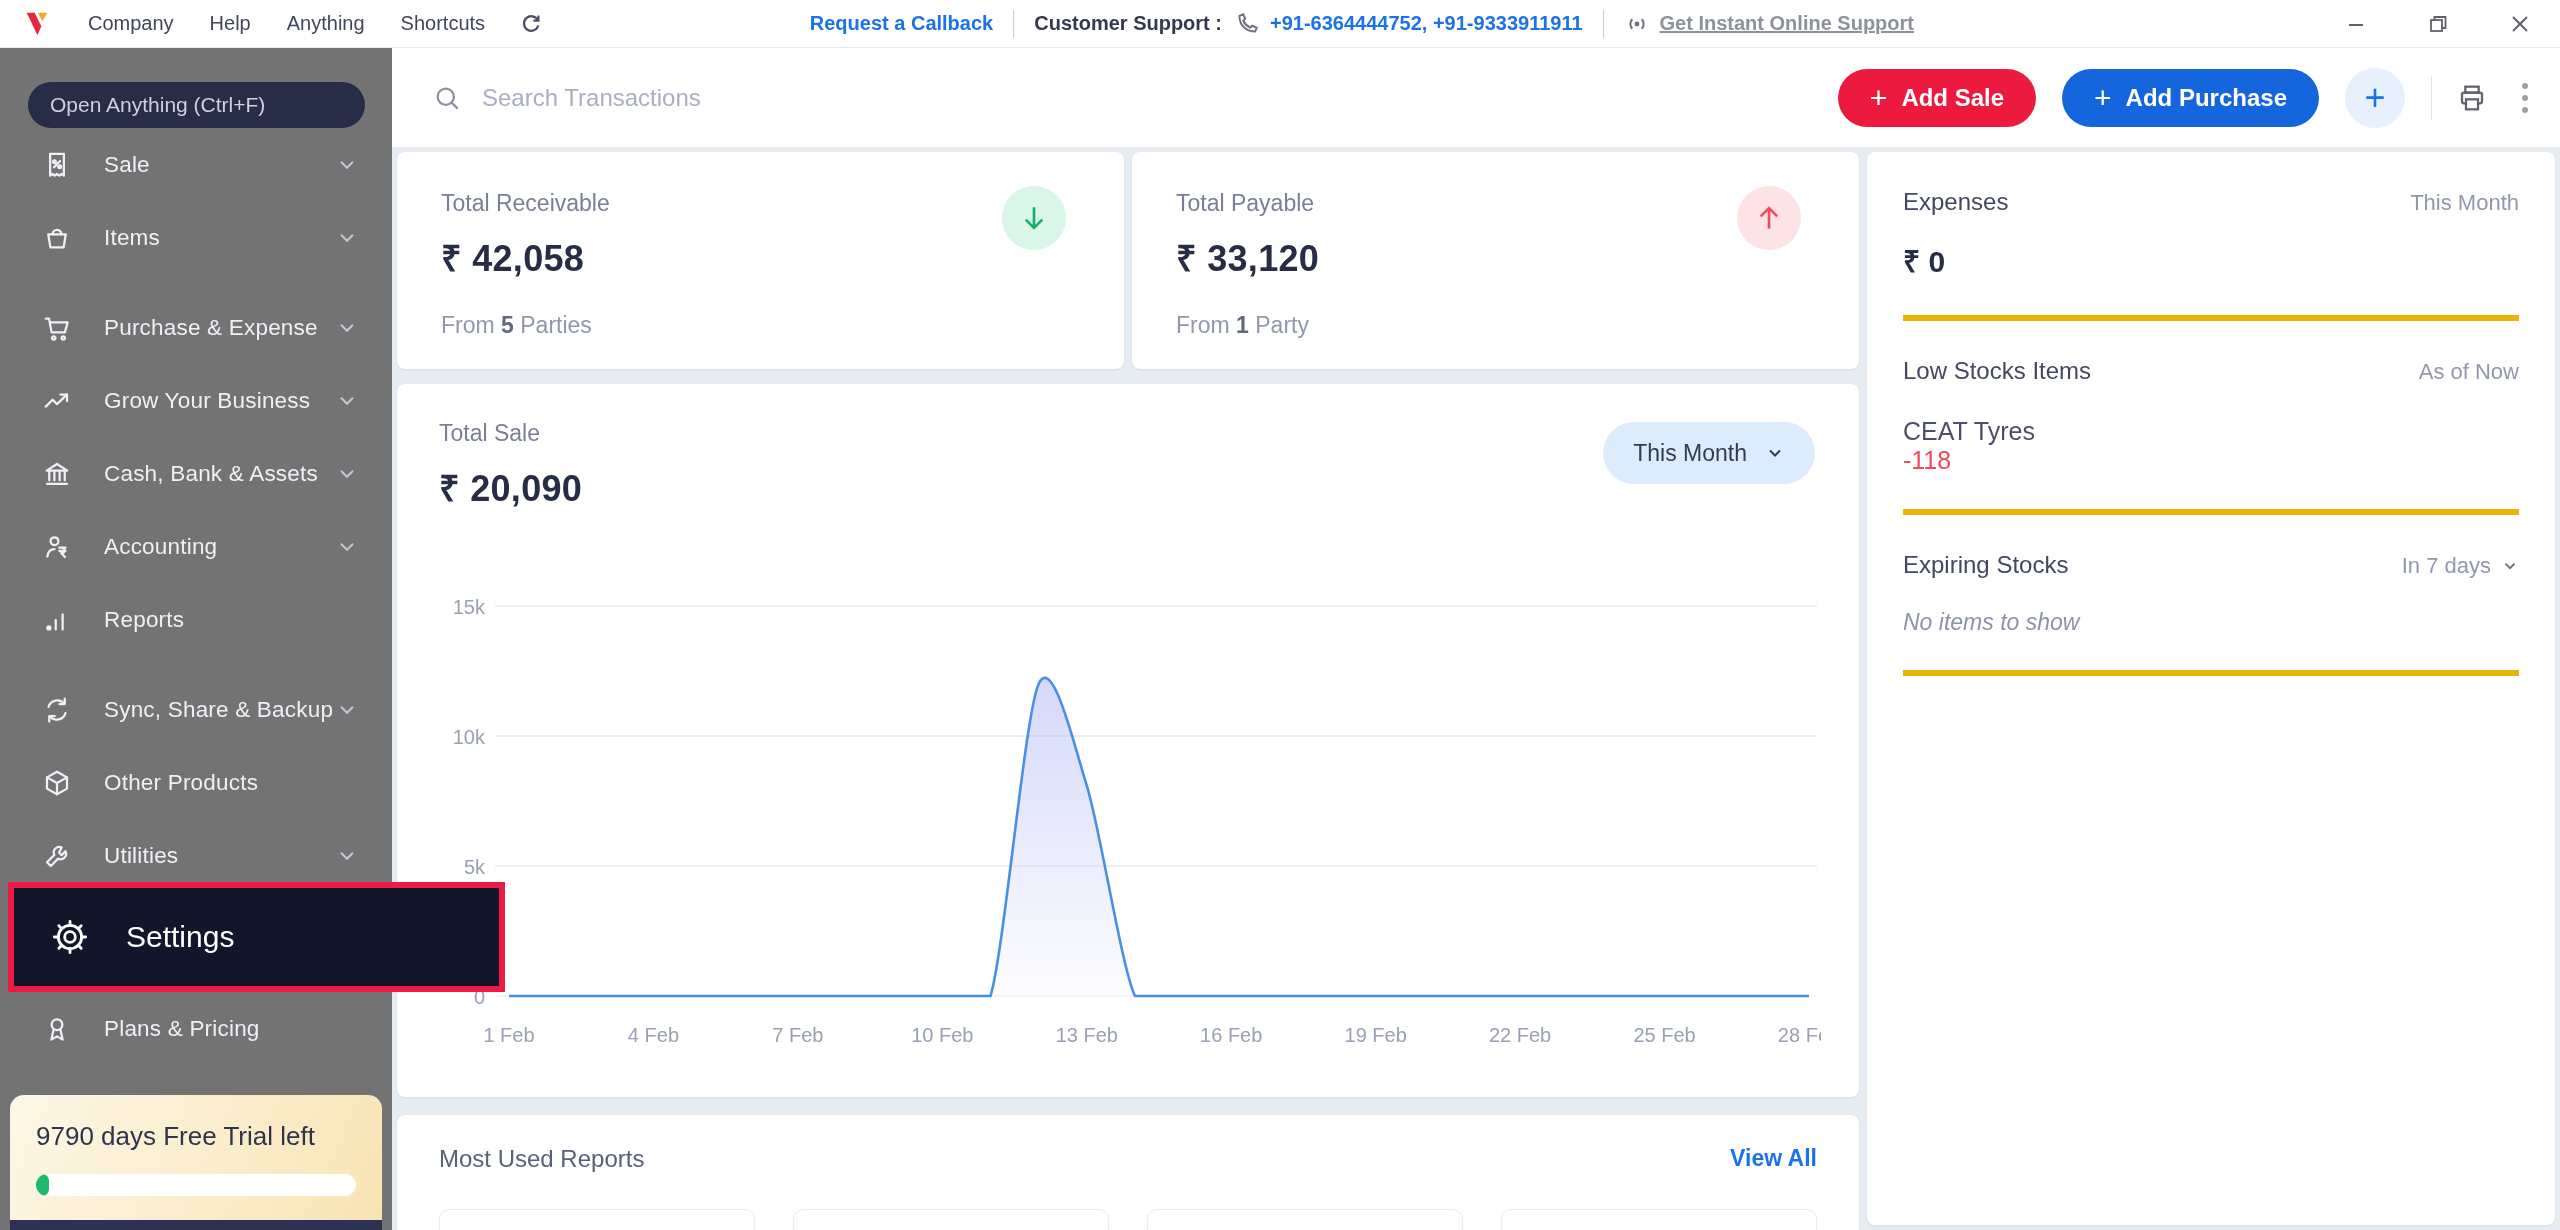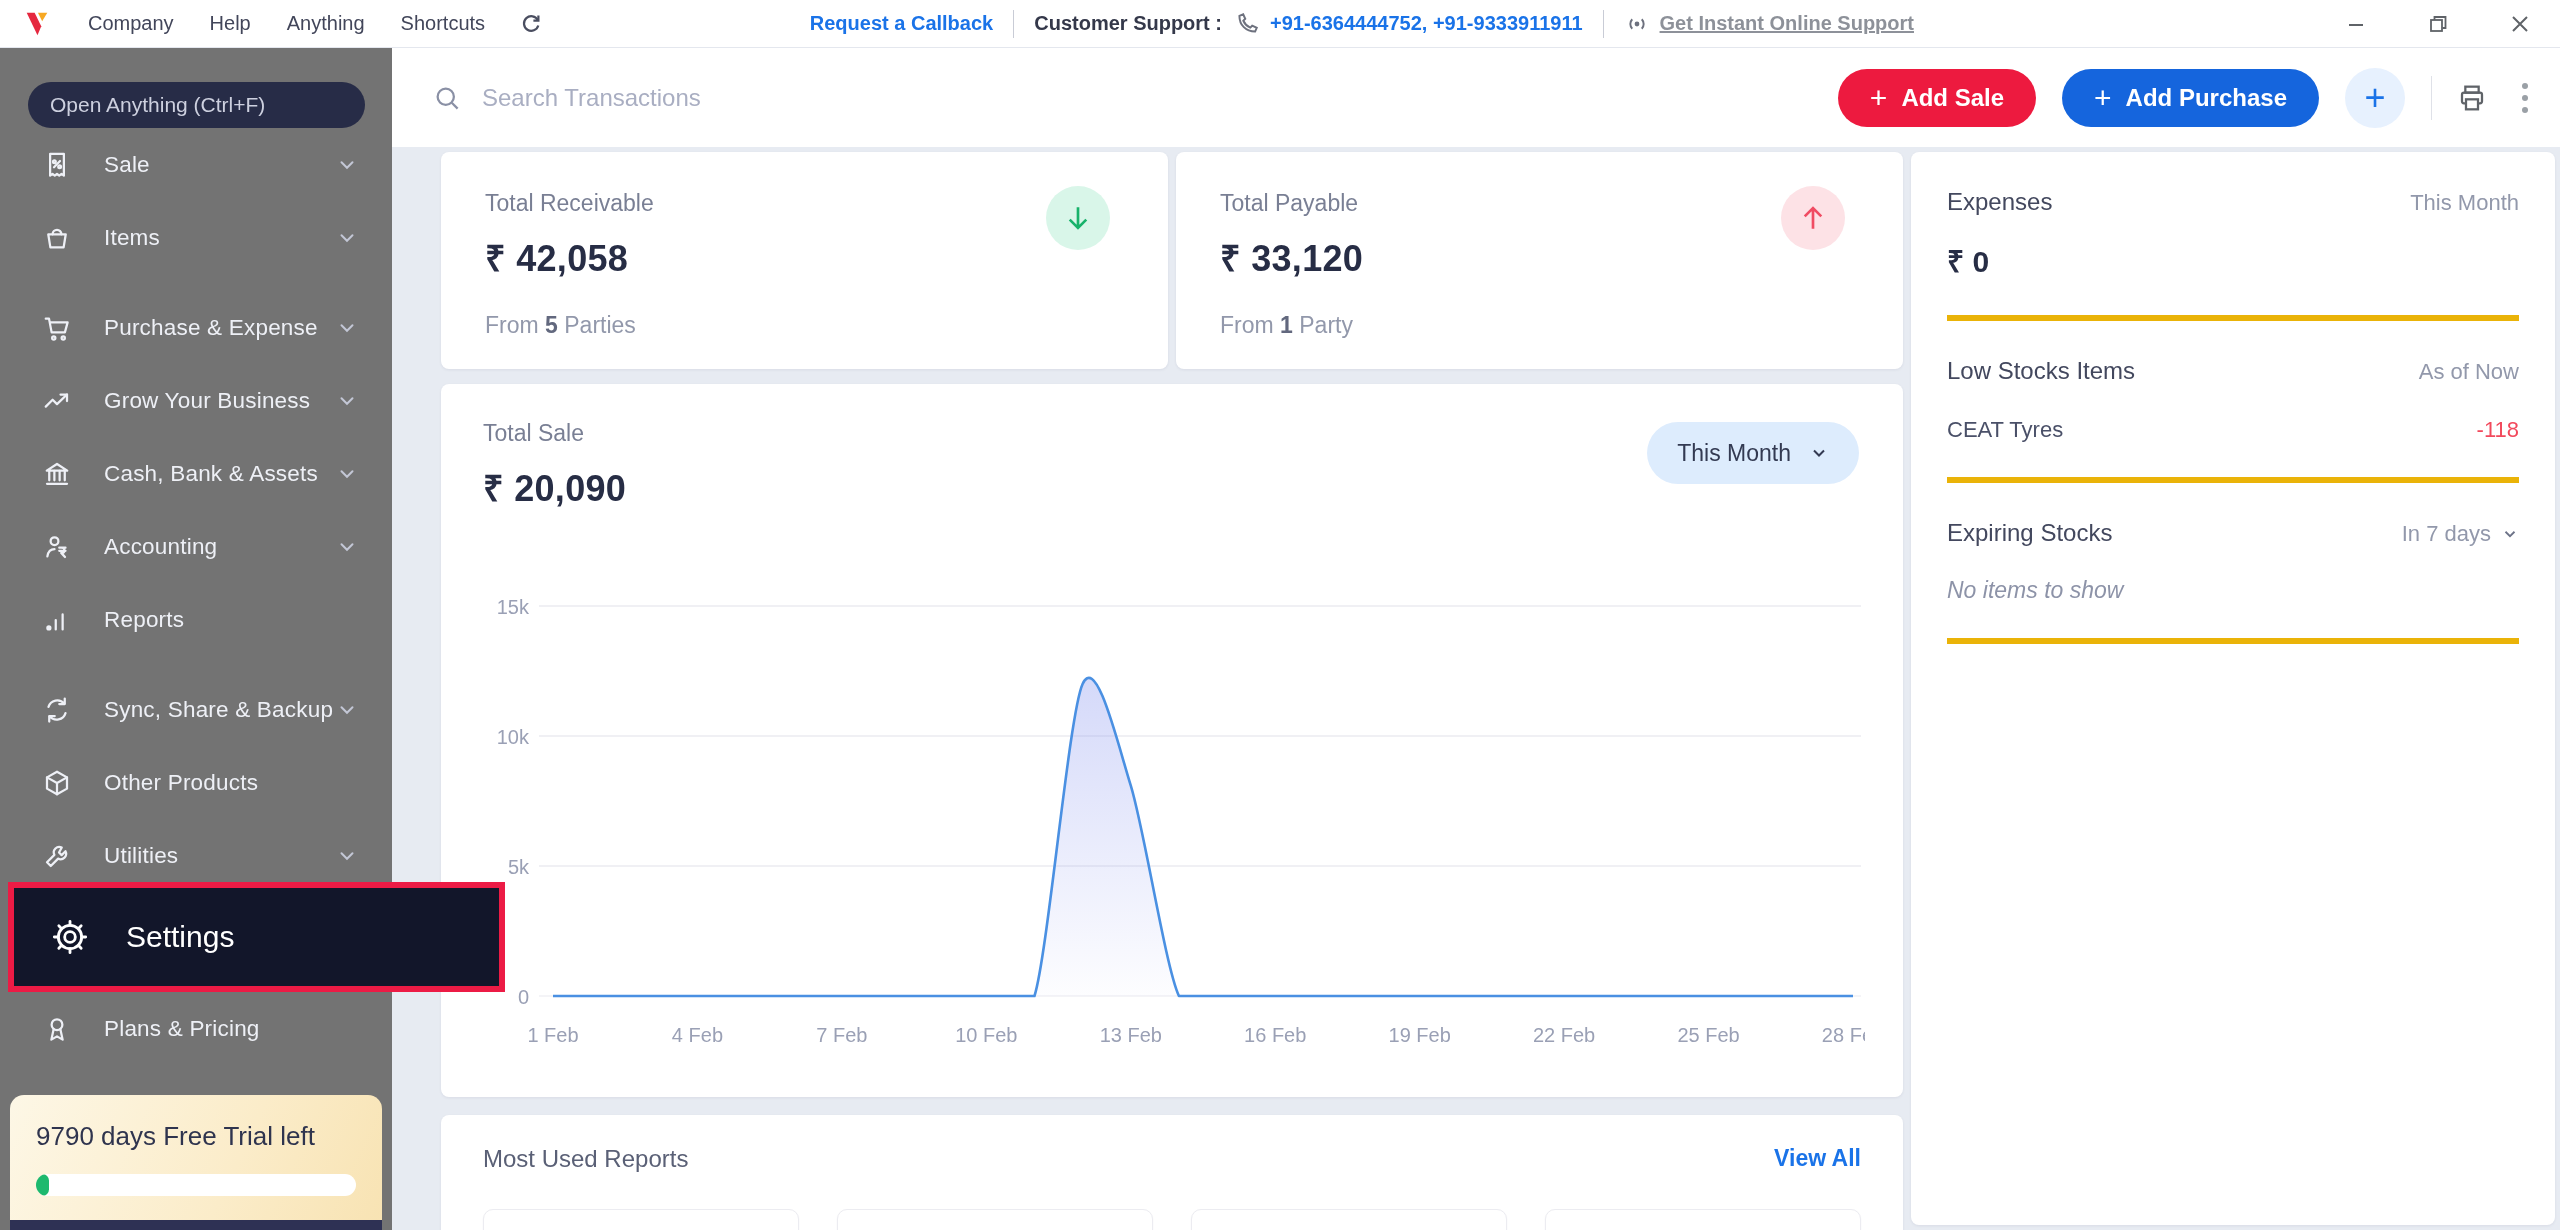--- a/index.html
+++ b/index.html
@@ -63,21 +63,21 @@
   .btn .plus { font-size:30px; font-weight:400; margin-right:14px; line-height:1; }
   .btn-sale { margin-left:auto; background:#ed1a3f; }
   .btn-purchase { margin-left:26px; background:#1565dd; }
   .plus-circle { margin-left:26px; width:60px; height:60px; border-radius:50%; background:#e7f1fe;
     color:#1a73e8; font-size:36px; display:flex; align-items:center; justify-content:center; cursor:pointer; }
   .hdr-divider { width:1px; height:44px; background:#dfe1e8; margin-left:26px; }
   .printer { margin-left:24px; display:flex; color:#5f6368; cursor:pointer; }
   .kebab { margin-left:30px; display:flex; flex-direction:column; gap:6px; cursor:pointer; padding:4px; }
   .kebab i { width:6px; height:6px; border-radius:50%; background:#9aa0a6; }
 
-  .content { flex:1; display:flex; gap:8px; padding:5px; overflow:hidden;margin-left:44px; }
+  .content { flex:1; display:flex; gap:8px; padding:5px; overflow:hidden; }
   .col-left { width:1462px; flex:0 0 auto; display:flex; flex-direction:column; }
   .card { background:#fff; border-radius:8px; box-shadow:0 1px 3px rgba(25,35,70,.07); }
 
   .row-cards { display:flex; gap:8px; height:217px; flex:0 0 auto; }
   .sum-card { flex:1; position:relative; padding:38px 44px; }
   .sum-label { font-size:23px; color:#797f94; }
   .sum-amount { margin-top:16px; font-size:36px; font-weight:700; color:#272d45; letter-spacing:.3px; }
   .sum-sub { position:absolute; left:44px; bottom:30px; font-size:23px; color:#9298ab; }
   .sum-sub b { color:#62687e; }
   .badge { position:absolute; top:34px; right:58px; width:64px; height:64px; border-radius:50%;
@@ -100,21 +100,21 @@
     border-radius:10px; box-shadow:0 1px 2px rgba(25,35,70,.05); }
 
   .col-right { flex:1; border-radius:8px; background:#fff; box-shadow:0 1px 3px rgba(25,35,70,.07);
     padding:0 36px; }
   .rp-section { padding:36px 0 34px; border-bottom:6px solid #eab308; }
   .rp-row { display:flex; align-items:baseline; justify-content:space-between; }
   .rp-title { font-size:24px; color:#43485e; }
   .rp-period { font-size:22px; color:#9298ab; display:flex; align-items:center; gap:10px; }
   .rp-period svg { width:18px; height:18px; }
   .rp-amount { margin-top:24px; font-size:30px; font-weight:700; color:#272d45; }
-  .rp-item { margin-top:32px; display:flex; justify-content:space-between; font-size:22px; color:#4a5068; }
+  .rp-item { margin-top:32px; display:flex; justify-content:space-between; font-size:25px; color:#4a5068;flex-direction:column; }
   .rp-qty { color:#f2495c; }
   .rp-empty { margin-top:30px; font-size:23px; font-style:italic; color:#8d93a8; }
 
   text { font-family:"Liberation Sans",sans-serif; }
 </style>
 </head>
 <body>
 
 <div class="topbar">
   <svg class="logo" viewBox="0 0 32 32">

